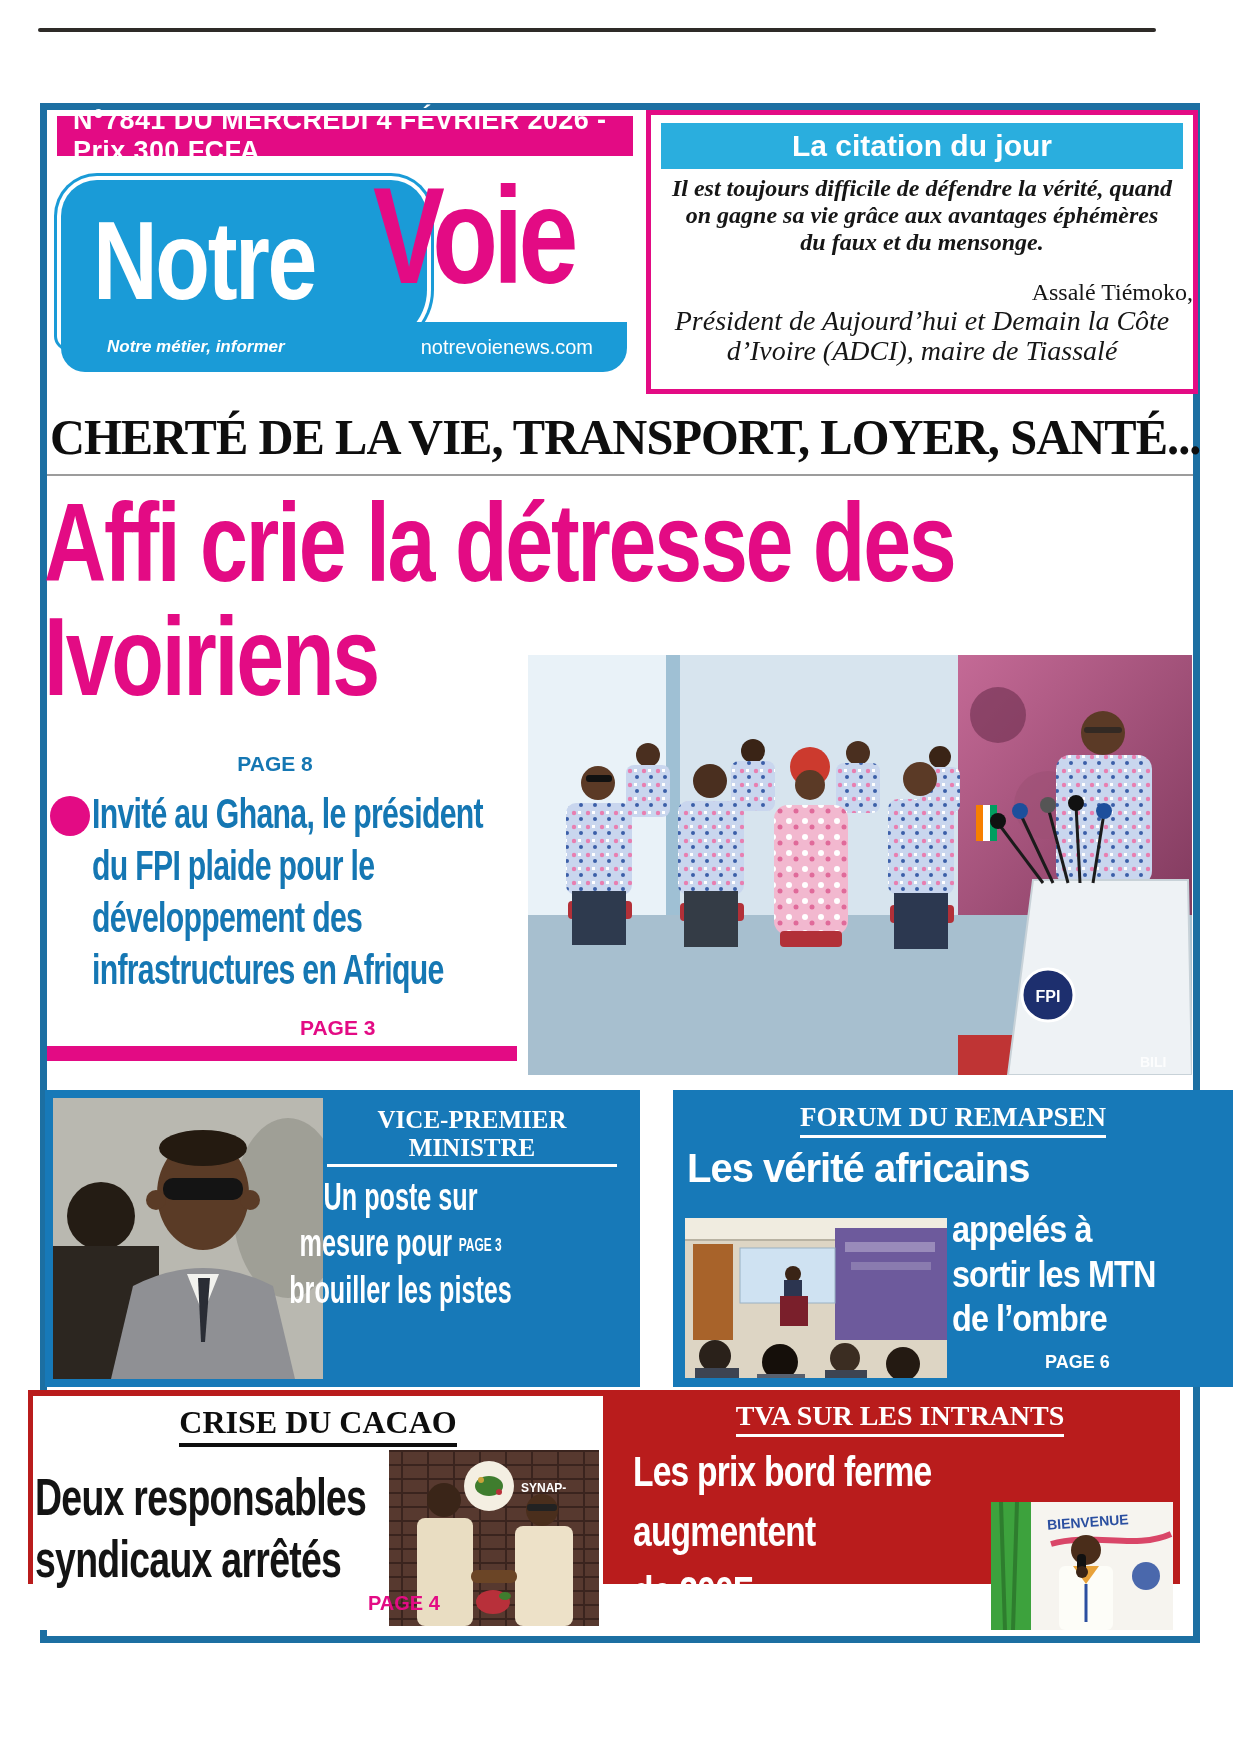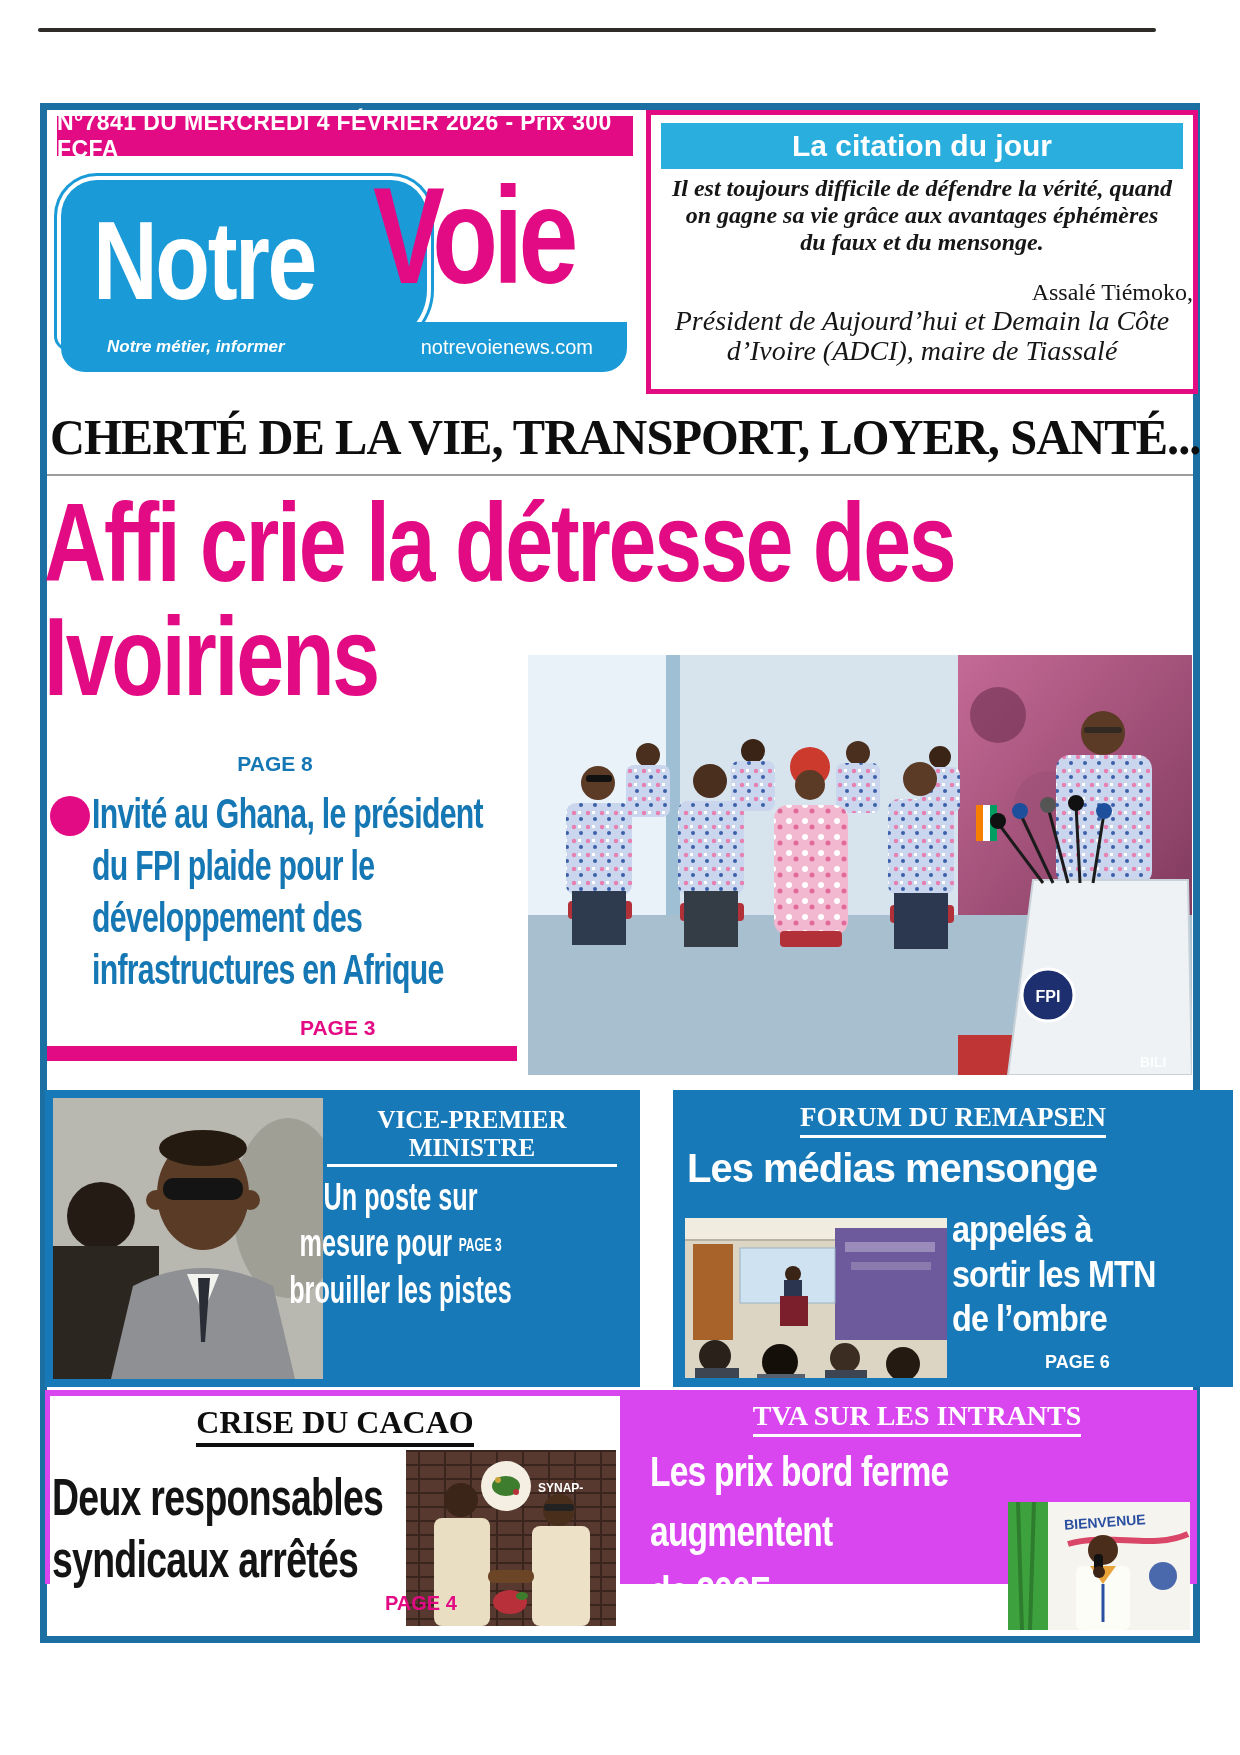--- a/index.html
+++ b/index.html
@@ -4,21 +4,21 @@
 <style>
   html,body{margin:0;padding:0;background:#ffffff;}
   .page{position:relative;width:1240px;height:1755px;background:#fff;overflow:hidden;
         font-family:"Liberation Sans",sans-serif;}
   .abs{position:absolute;}
 
   .fold-line{left:38px;top:28px;width:1118px;height:4px;background:#2e2b28;border-radius:2px;}
   .frame{left:40px;top:103px;width:1160px;height:1540px;border:7px solid #1c6fa2;box-sizing:border-box;}
 
   .issue-banner{left:57px;top:116px;width:576px;height:40px;background:#e30b84;color:#fff;
-      font-weight:bold;font-size:23px;display:flex;align-items:center;padding-left:0;
+      font-weight:bold;font-size:27px;display:flex;align-items:center;padding-left:16px;
       box-sizing:border-box;letter-spacing:.4px;}
 
   .logo-block{left:57px;top:168px;width:576px;height:228px;background:#fff;}
   .logo-bluebox{left:4px;top:12px;width:366px;height:164px;background:#1a9bd7;border-radius:36px 36px 54px 8px;box-shadow:0 0 0 4px #fff,0 0 0 7px #1a9bd7;}
   .logo-bar{left:4px;top:154px;width:566px;height:50px;background:#1a9bd7;border-radius:0 0 24px 24px;
       display:flex;align-items:center;justify-content:space-between;padding:0 34px 0 46px;box-sizing:border-box;}
   .logo-notre{left:36px;top:28px;font-size:112px;font-weight:bold;color:#fff;letter-spacing:-3px;
       transform:scaleX(.8);transform-origin:0 0;white-space:nowrap;}
   .logo-voie{left:316px;top:-12px;font-size:138px;font-weight:bold;color:#e30b84;letter-spacing:-6px;
       transform:scaleX(.78);transform-origin:0 0;white-space:nowrap;}
@@ -62,21 +62,21 @@
       transform:scaleX(.663);transform-origin:0 0;white-space:nowrap;}
   .inline-page{font-size:18px;font-weight:bold;letter-spacing:0;margin-left:10px;vertical-align:middle;}
 
   .forum-head{left:0;top:12px;width:560px;font-size:27px;}
   .forum-line1{left:14px;top:56px;font-size:40px;letter-spacing:-1px;}
   .forum-photo{left:12px;top:128px;width:262px;height:160px;}
   .forum-lines{left:279px;top:118px;width:288px;font-size:36px;line-height:1.24;letter-spacing:-1px;
       transform:scaleX(.9);transform-origin:0 0;}
   .forum-page{left:372px;top:262px;font-size:18px;}
 
-  .bottom-band{left:45px;top:1390px;width:1152px;height:194px;background:#d946ef;}
+  .bottom-band{left:28px;top:1390px;width:1152px;height:194px;background:#b91c1c;}
   .cacao-panel{left:5px;top:6px;width:570px;height:234px;background:#fff;}
   .cacao-head{left:0;top:8px;width:570px;color:#0e0e0e;font-family:"Liberation Serif",serif;
       font-weight:bold;font-size:32px;text-align:center;}
   .cacao-head span{display:inline-block;border-bottom:4px solid #0e0e0e;padding-bottom:2px;}
   .cacao-headline{left:2px;top:70px;width:500px;color:#141414;font-weight:bold;font-size:52px;line-height:1.2;
       letter-spacing:-1px;transform:scaleX(.72);transform-origin:0 0;white-space:nowrap;}
   .cacao-photo{left:356px;top:54px;width:210px;height:176px;}
   .cacao-page{left:335px;top:196px;color:#e30b84;font-weight:bold;font-size:20px;}
 
   .tva-zone{left:597px;top:6px;width:550px;height:236px;}
@@ -238,21 +238,21 @@
       <div>Un poste sur</div>
       <div><span>mesure pour</span><span class="inline-page">PAGE 3</span></div>
       <div>brouiller les pistes</div>
     </div>
   </div>
 
   <div class="abs panel panel-right">
     <div class="abs section-head forum-head">
       <span>FORUM DU REMAPSEN</span>
     </div>
-    <div class="abs wh forum-line1">Les médias mensonge</div>
+    <div class="abs wh forum-line1">Les vérité africains</div>
     <svg class="abs forum-photo" viewBox="0 0 262 160">
       <rect width="262" height="160" fill="#ddd5c4"></rect>
       <rect width="262" height="22" fill="#f0ece0"></rect>
       <line x1="0" y1="22" x2="262" y2="22" stroke="#b8b2a2" stroke-width="2"></line>
       <rect x="8" y="26" width="40" height="96" fill="#a8632a"></rect>
       <rect x="150" y="10" width="112" height="112" fill="#6d5a9c"></rect>
       <rect x="160" y="24" width="90" height="10" fill="#ffffff" opacity=".3"></rect>
       <rect x="166" y="44" width="80" height="8" fill="#ffffff" opacity=".2"></rect>
       <rect x="55" y="30" width="95" height="55" fill="#cfe2f2" stroke="#9ab2c4"></rect>
       <circle cx="108" cy="56" r="8" fill="#3a2416"></circle>

